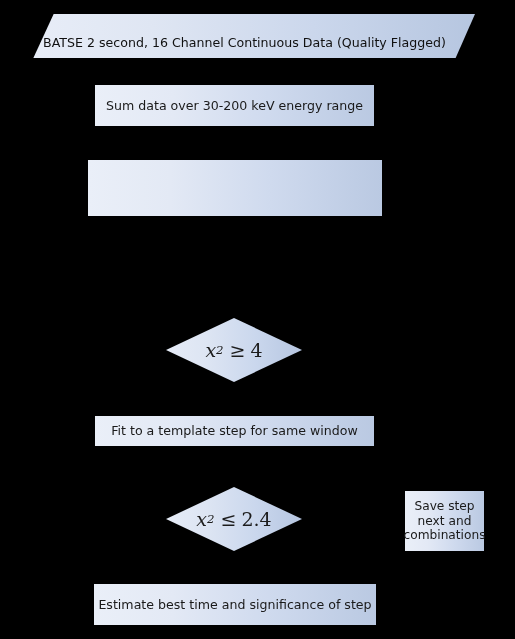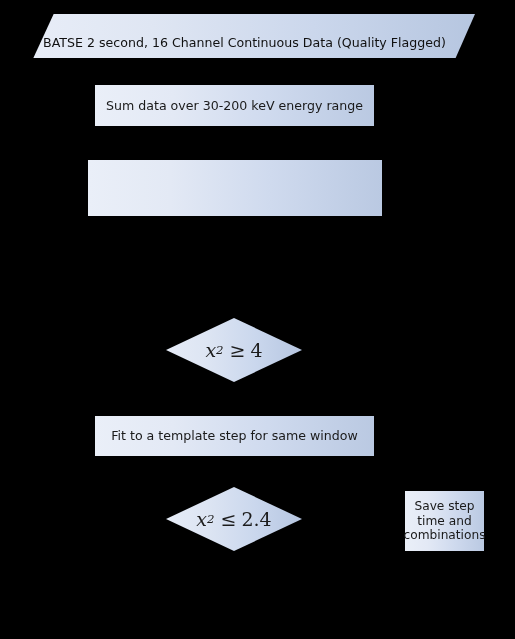--- a/index.html
+++ b/index.html
@@ -93,21 +93,21 @@
   #n-title .plabel { font-size: 12.6px; }
 
   #n-sum        { left: 95px;  top: 85px;  width: 279px; height: 41px; font-size: 12.6px; }
 
   #n-combine    { left: 88px;  top: 160px; width: 294px; height: 56px; font-size: 12.4px; padding: 0 6px; }
 
   #n-linefit    { left: 94px;  top: 247px; width: 282px; height: 42px; font-size: 12.6px; }
 
   #n-chisq-hi   { left: 166px; top: 318px; width: 136px; height: 64px; }
 
-  #n-template   { left: 95px;  top: 416px; width: 279px; height: 40px; font-size: 12.6px; }
+  #n-template   { left: 95px;  top: 416px; width: 279px; height: 30px; font-size: 12.6px; }
 
   #n-chisq-lo   { left: 166px; top: 487px; width: 136px; height: 64px; }
 
   #n-save       { left: 405px; top: 491px; width: 79px;  height: 60px; font-size: 12.2px; padding: 4px 3px; }
 
   #n-estimate   { left: 94px;  top: 584px; width: 282px; height: 41px; font-size: 12.6px; }
 </style>
 </head>
 <body>
 
@@ -146,19 +146,22 @@
       <span class="var">x</span>
         <sup>2</sup>
         <span class="op">≤</span>
         <span>2.4</span>
     </div>
   </div>
 
   <div class="node box" id="n-save">
     <span>
       <span>Save step</span><br>
-      <span>time and</span><br>
+      <span>next and</span><br>
       <span>combinations</span>
     </span>
   </div>
 
+  <div class="node box" id="n-estimate">
+    <span>Estimate best time and significance of step</span>
+  </div>
 
 </div>
 
 </body></html>

